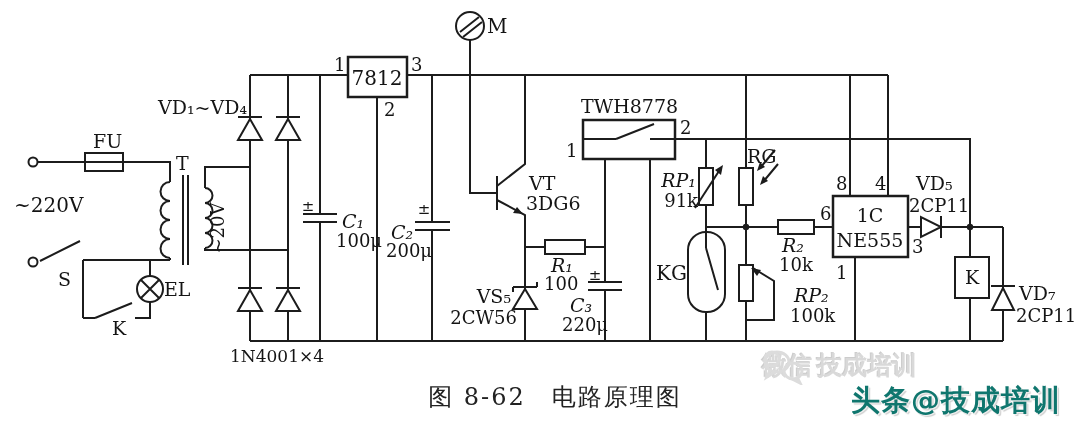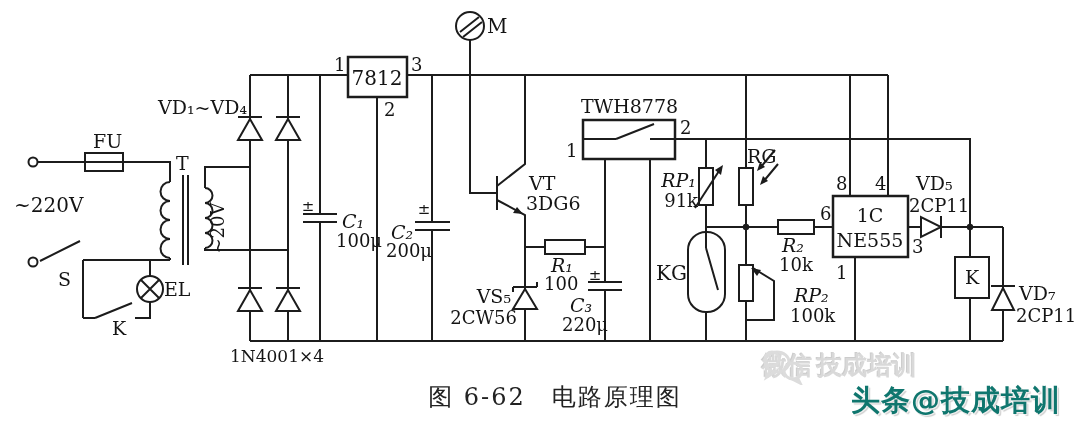--- a/index.html
+++ b/index.html
@@ -172,21 +172,21 @@
     <text class="lbl sm" x="836" y="279">1</text>
 
     <text class="lbl" x="916" y="190">VD₅</text>
     <text class="lbl sm" x="909" y="212">2CP11</text>
     <text class="lbl" x="972" y="284" text-anchor="middle">K</text>
     <text class="lbl" x="1019" y="300">VD₇</text>
     <text class="lbl sm" x="1016" y="322">2CP11</text>
   </g>
 </svg>
 
-<div class="caption">图 6-62　电路原理图</div>
+<div class="caption">图 8-62　电路原理图</div>
 
 <div class="wm-light">
   <svg width="42" height="36" viewBox="0 0 42 36">
     <ellipse cx="15" cy="13" rx="12" ry="10" fill="none" stroke="#dcdcdc" stroke-width="3"></ellipse>
     <path d="M8,21 L5,28 L13,23" fill="none" stroke="#dcdcdc" stroke-width="3"></path>
     <ellipse cx="31" cy="22" rx="9" ry="8" fill="none" stroke="#dcdcdc" stroke-width="3"></ellipse>
     <path d="M35,28 L38,34 L30,30" fill="none" stroke="#dcdcdc" stroke-width="3"></path>
   </svg>
   <span>微信</span>
   <svg width="20" height="20" viewBox="0 0 20 20">

